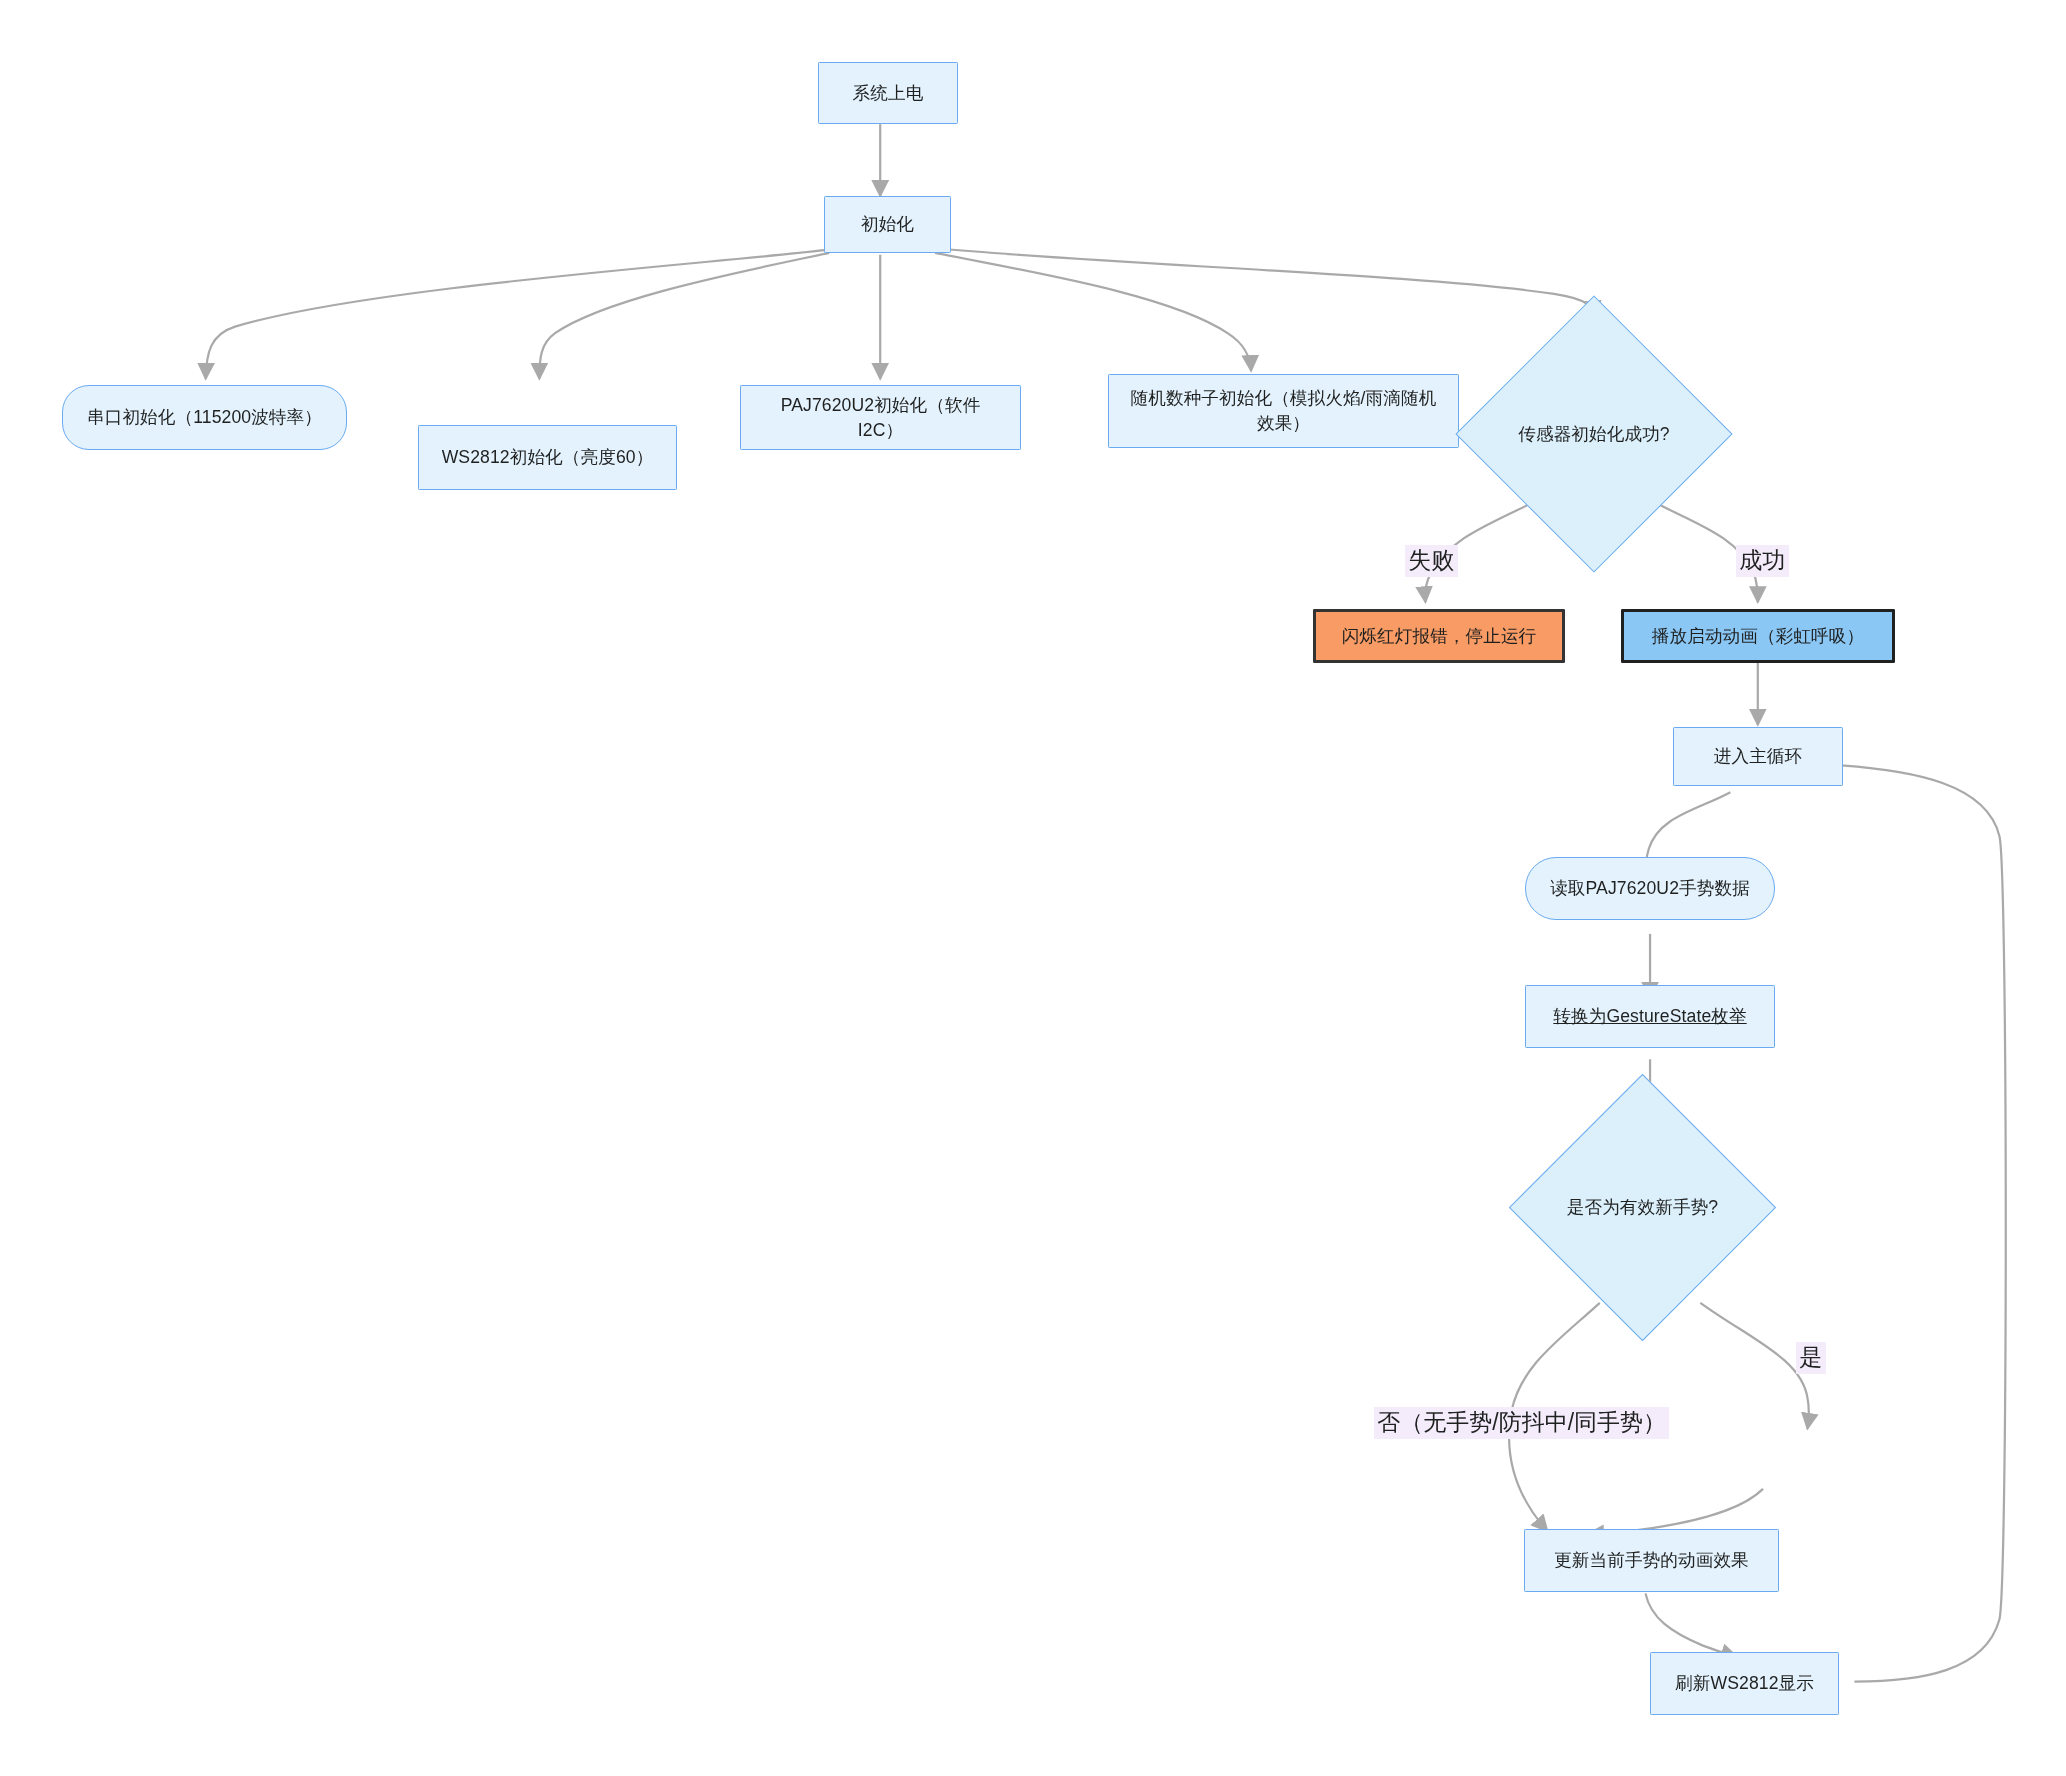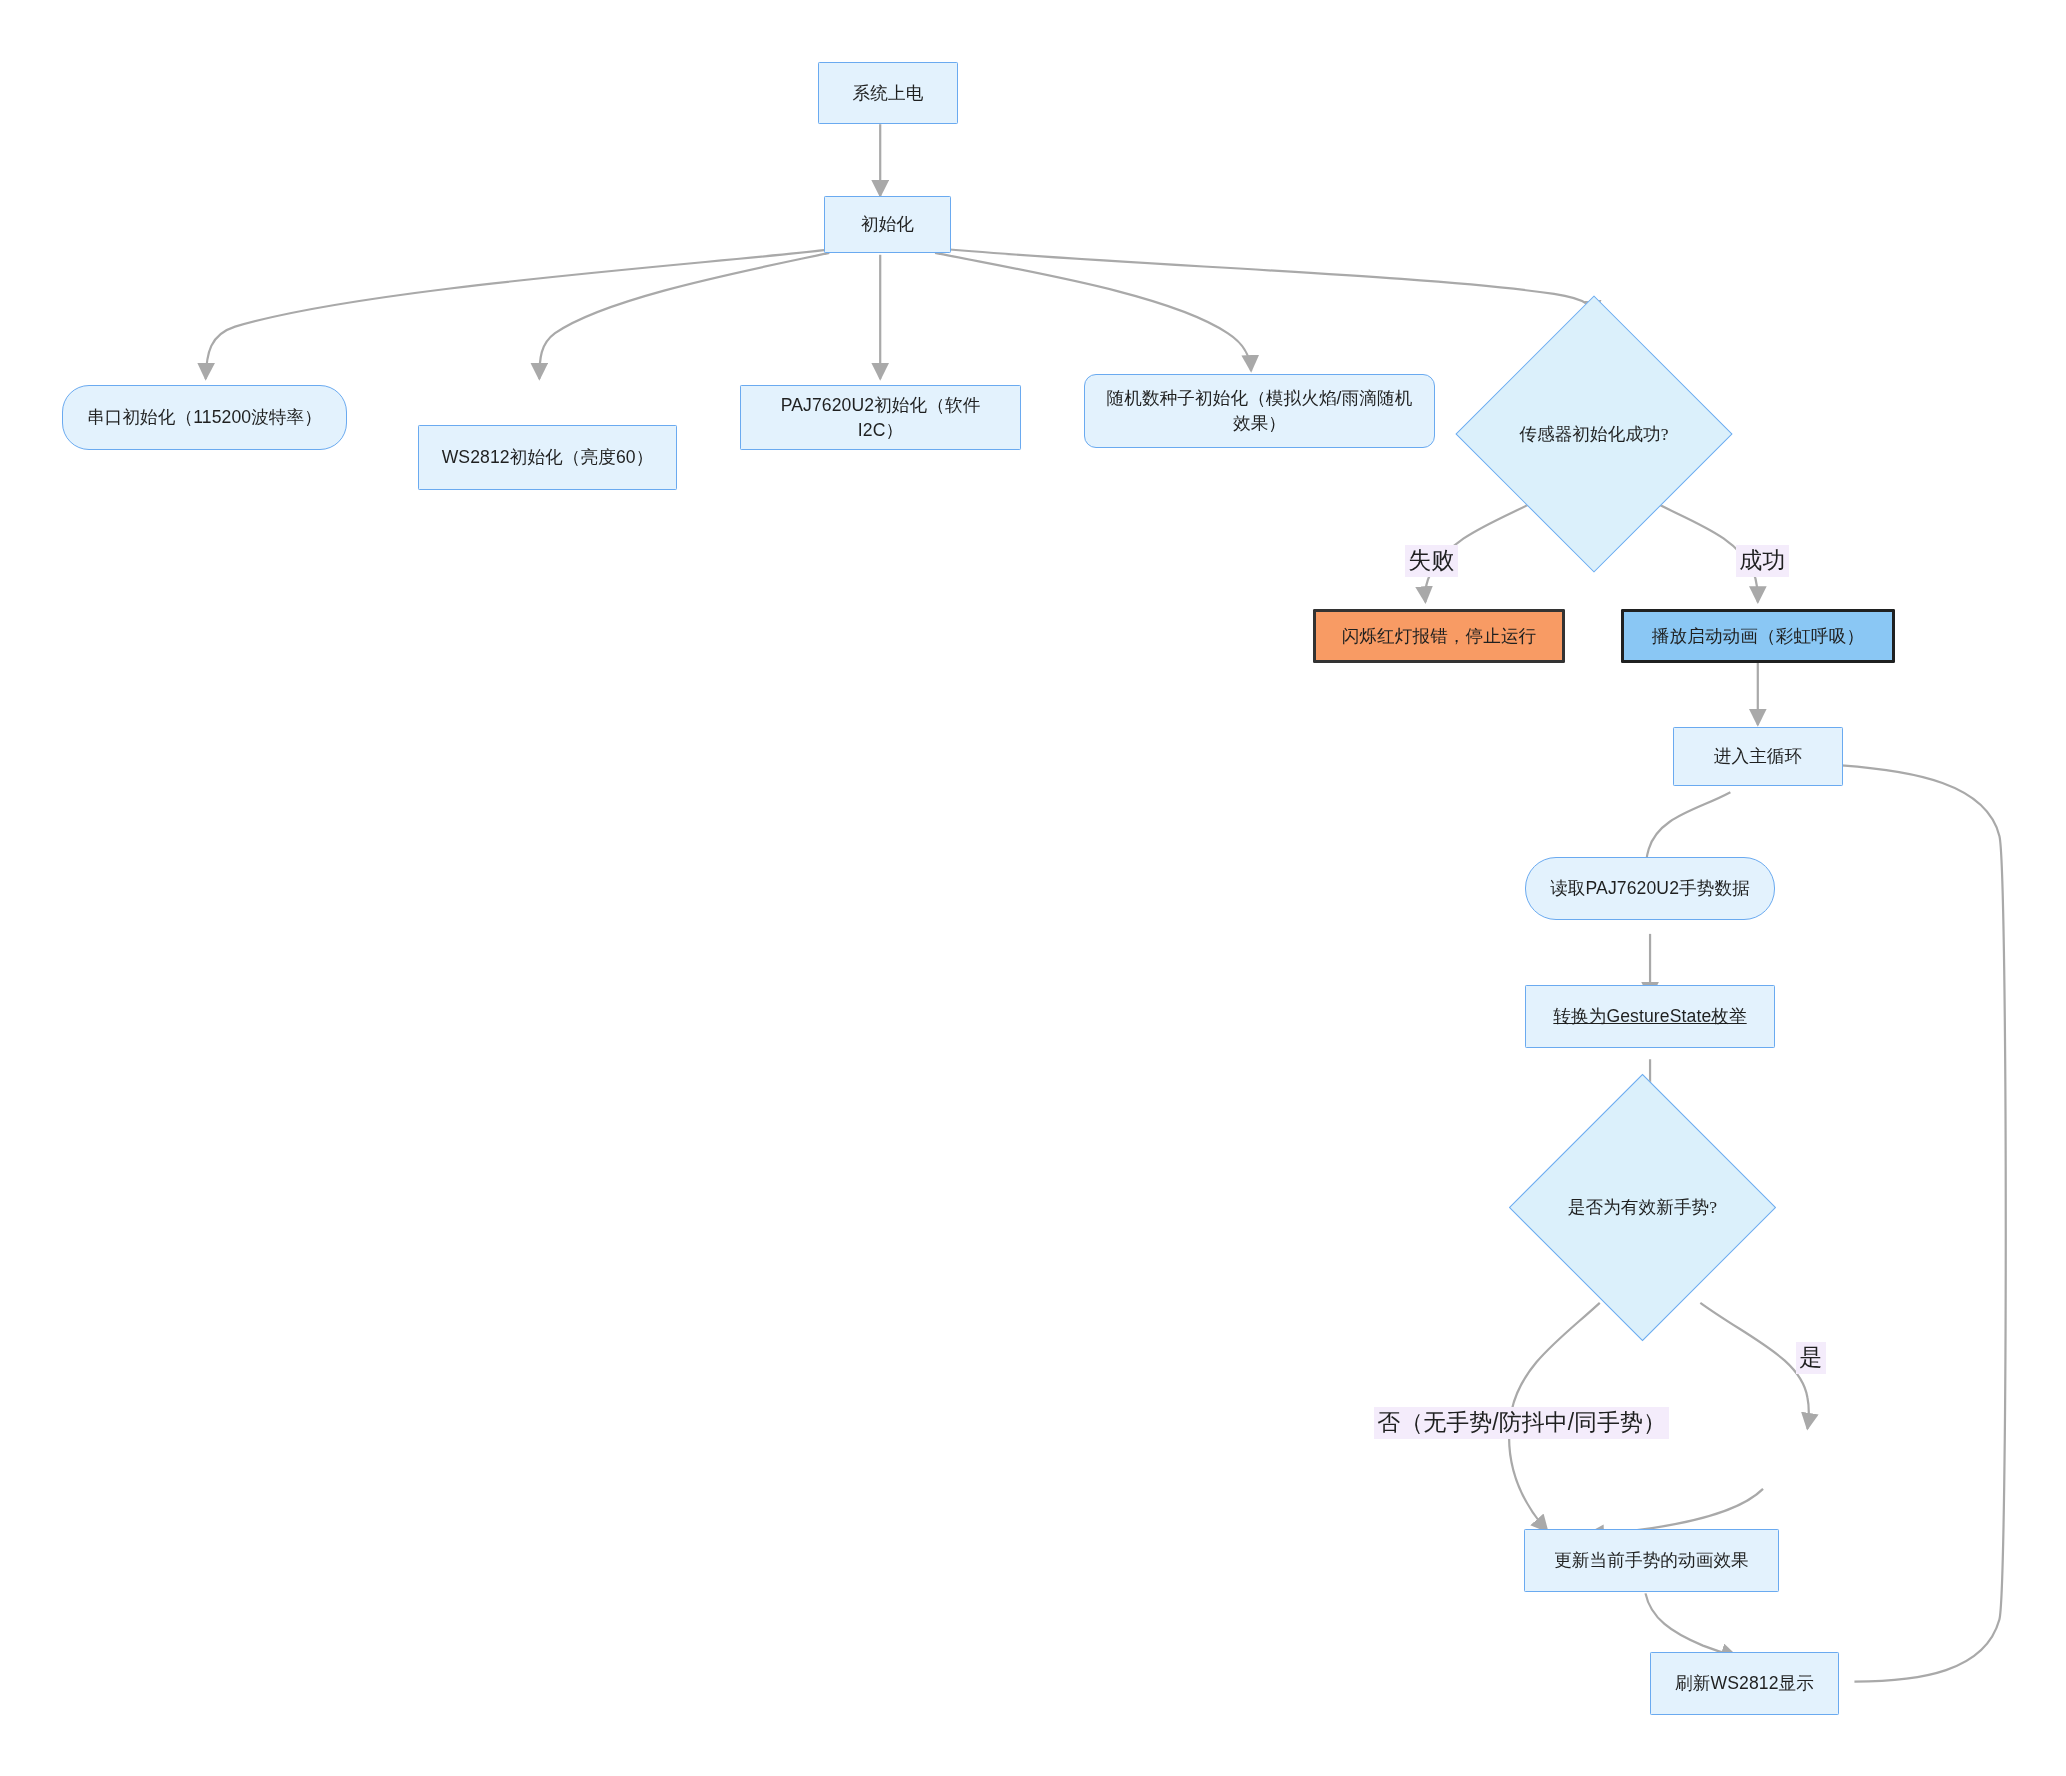--- a/index.html
+++ b/index.html
@@ -81,21 +81,20 @@
     height: 100%;
     background: #dbf0fb;
     border: 1.7px solid #6aaaf0;
     transform: rotate(45deg);
     box-sizing: border-box;
   }
   .node.diamond .dia-label {
     position: relative;
     z-index: 2;
     white-space: nowrap;
-    font-family: Liberation Serif, serif;
   }
 
   
   .edge-label {
     position: absolute;
     background: #f4ecfb;
     color: #1f2020;
     font-size: 23px;
     line-height: 1.2;
     padding: 2px 3.3px;
@@ -164,21 +163,21 @@
   </div>
 
   <div class="node rect wide-text" style="left:418px; top:385px; width:259px; height:65px;margin-top:40px;">
     <span>WS2812初始化（亮度60）</span>
   </div>
 
   <div class="node rect wide-text" style="left:740px; top:385px; width:281px; height:65px;">
     <span>PAJ7620U2初始化（软件I2C）</span>
   </div>
 
-  <div class="node rect wide-text" style="left:1084px; top:374px; width:351px; height:74px;border-radius:12px;">
+  <div class="node rect wide-text" style="left:1108px; top:374px; width:351px; height:74px;">
     <span>随机数种子初始化（模拟火焰/雨滴随机效果）</span>
   </div>
 
   <div class="node diamond" style="left:1496px; top:336px; width:196px; height:196px;">
     <span class="dia-shape"></span>
     <span class="dia-label">传感器初始化成功?</span>
   </div>
 
   <div class="node highlight-error" style="left:1313px; top:609px; width:252px; height:54px;">
     <span>闪烁红灯报错，停止运行</span>

